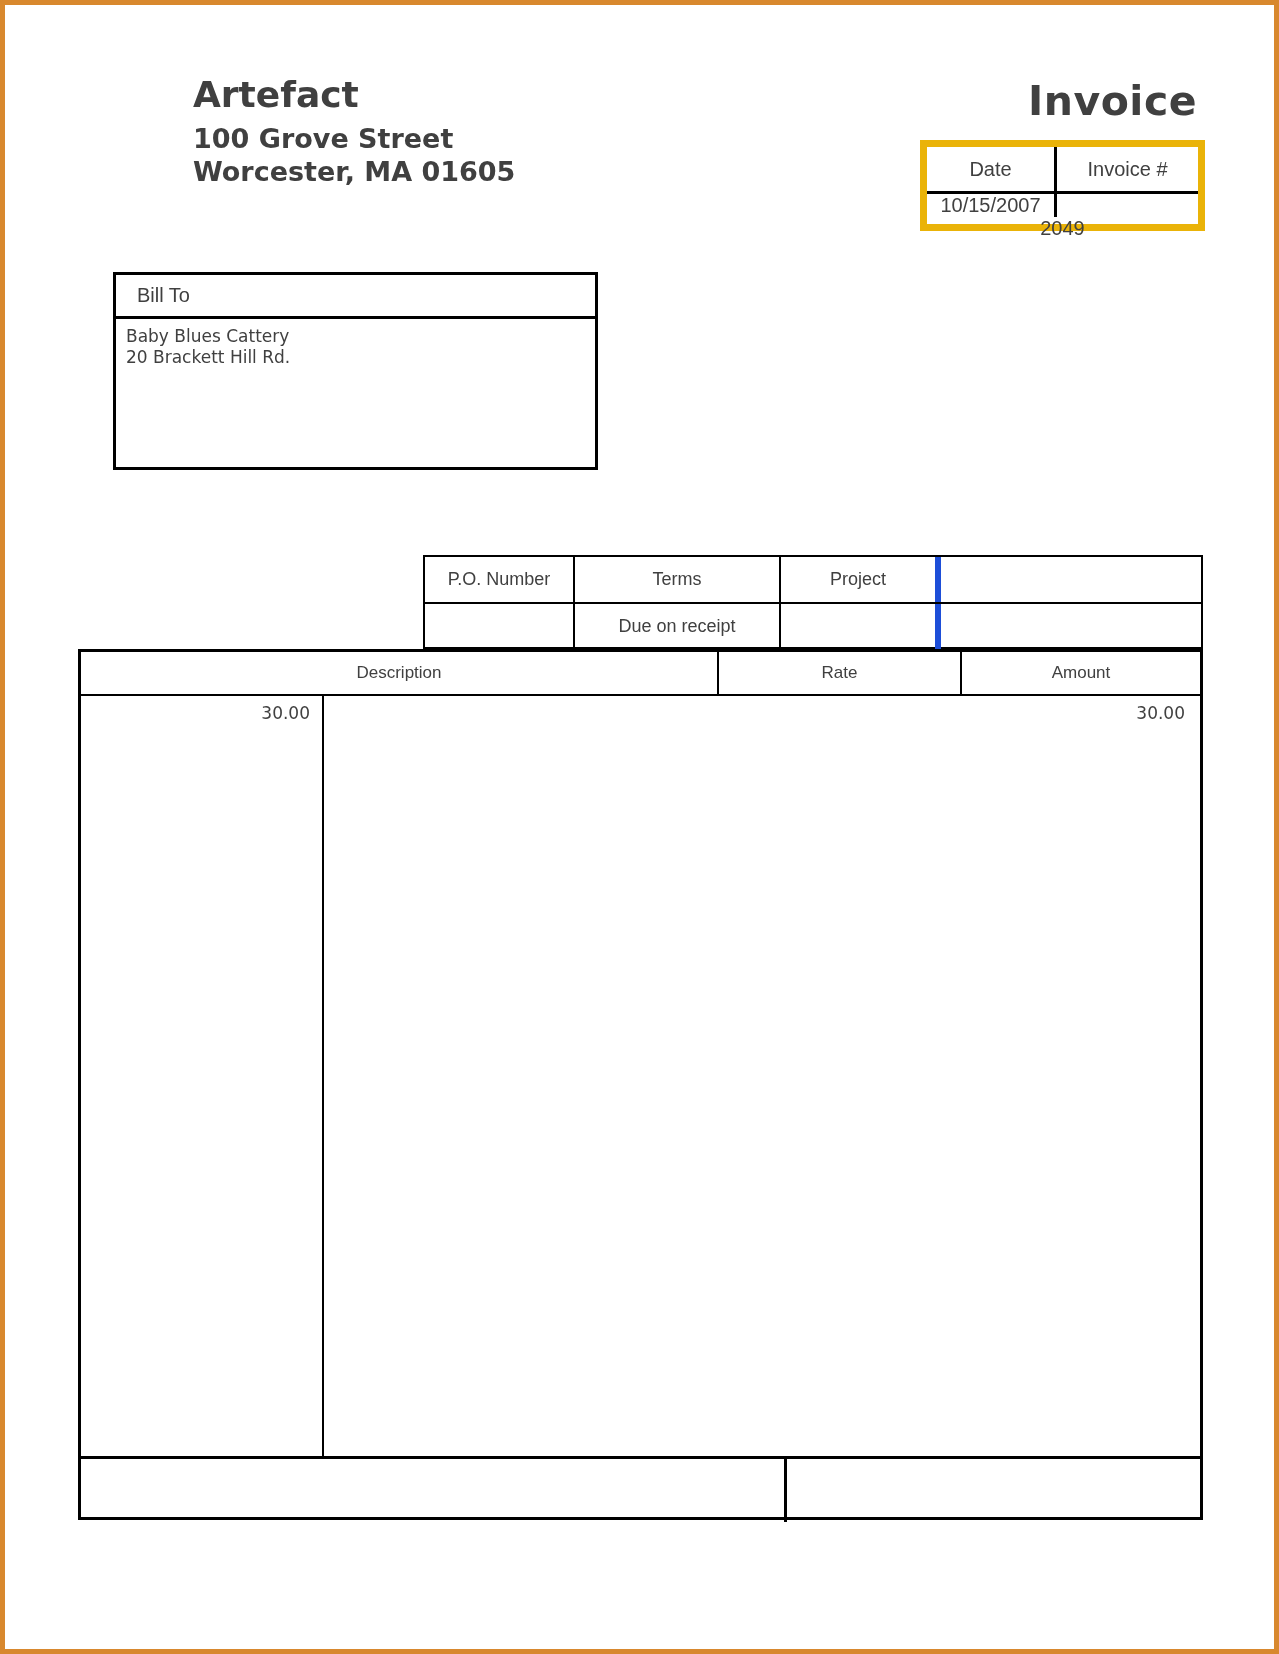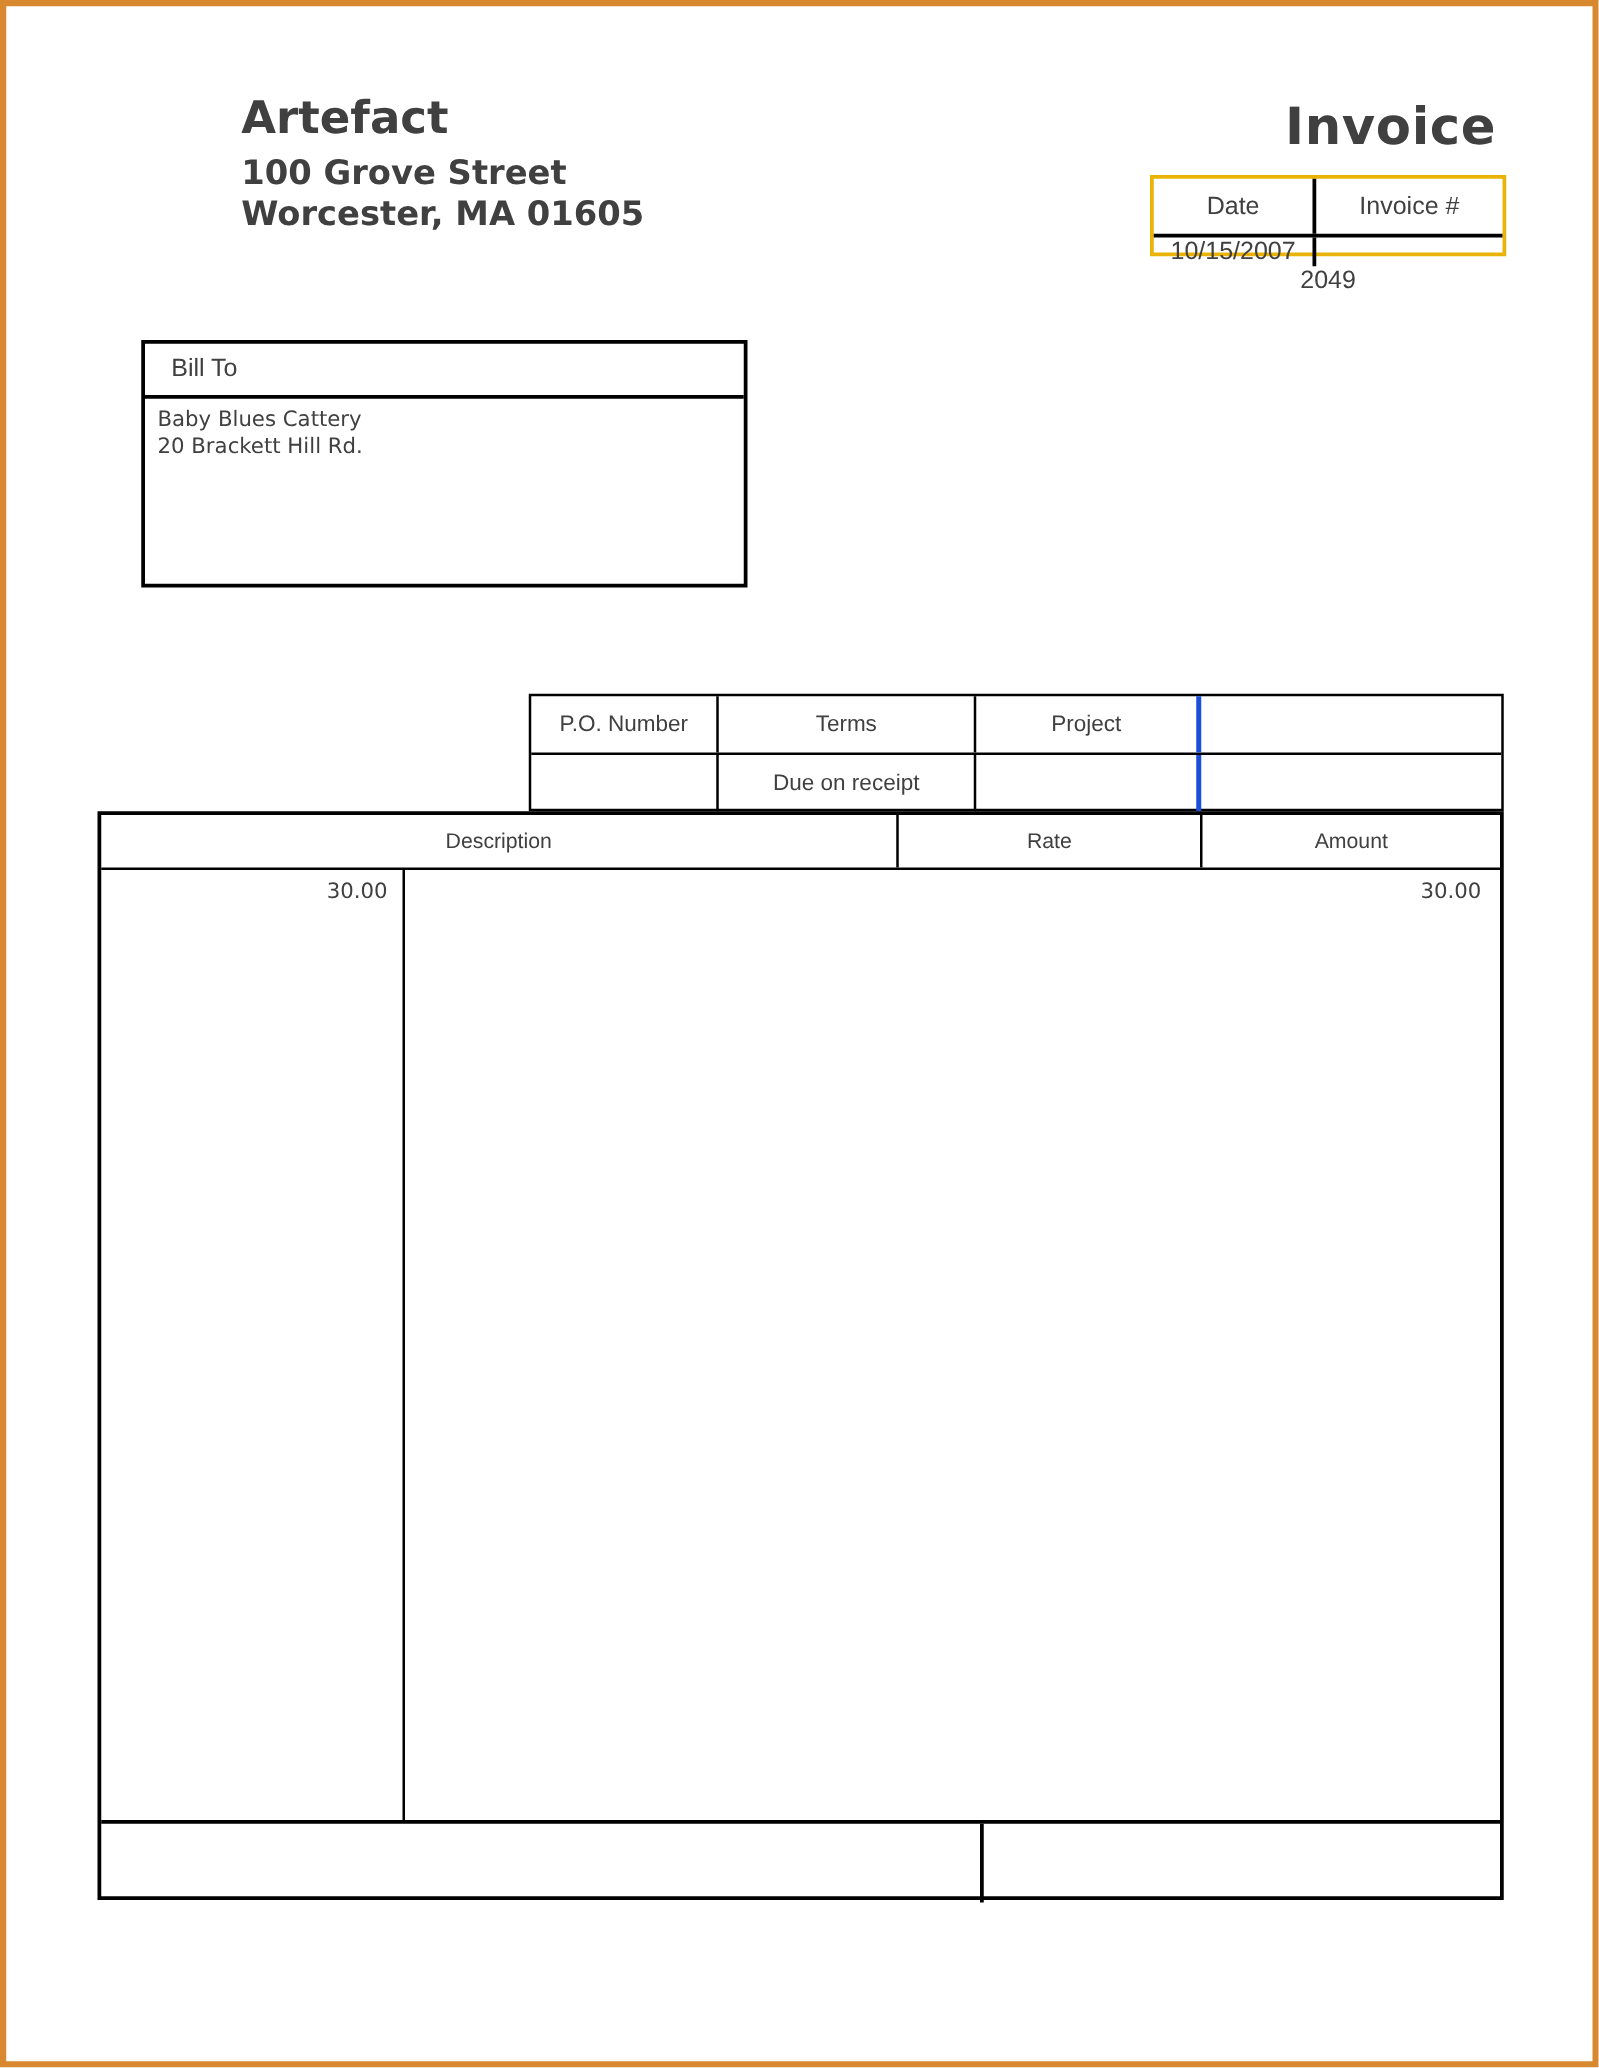--- a/index.html
+++ b/index.html
@@ -33,22 +33,22 @@
   
   .invoice-title {
     position: absolute; right: 82px; top: 78px;
     font-size: 41px; font-weight: bold; line-height: 46px;
     letter-spacing: 0.5px;
   }
 
   
   .meta-table {
     position: absolute; left: 920px; top: 140px;
-    width: 285px; height: 65px;
-    border: 3px solid #eab308; box-sizing: border-box;
+    width: 285px; height: 91px;
+    border: 7px solid #eab308; box-sizing: border-box;
     font-family: "Liberation Sans", sans-serif; font-size: 20px;
   }
   .meta-row { display: flex; }
   .meta-row.head { height: 44px; border-bottom: 3px solid #000; }
   .meta-row.vals { height: 41px; flex-direction: column; }
   .meta-cell {
     display: flex; align-items: center; justify-content: center;
     box-sizing: border-box; height: 100%;
   }
   .meta-cell.c1 { width: 130px; border-right: 3px solid #000; }
@@ -80,21 +80,21 @@
   }
   .po-row { display: flex; }
   .po-row.head { height: 45px; border-bottom: 2px solid #000; }
   .po-row.vals { height: 45px; }
   .po-cell {
     display: flex; align-items: center; justify-content: center;
     box-sizing: border-box; height: 100%;
   }
   .po-cell.c1 { width: 150px; border-right: 2px solid #000; }
   .po-cell.c2 { width: 206px; border-right: 2px solid #000; }
-  .po-cell.c3 { width: 180px; border-right: 4px solid #1d4ed8; }
+  .po-cell.c3 { width: 160px; border-right: 6px solid #1d4ed8; }
   .po-cell.c4 { flex: 1; }
 
   
   .items-table {
     position: absolute; left: 78px; top: 649px;
     width: 1125px; height: 871px;
     border: 3px solid #000; box-sizing: border-box;
     font-family: "Liberation Sans", sans-serif;
   }
   .it-header { display: flex; height: 42px; border-bottom: 2px solid #000; font-size: 17px; }

